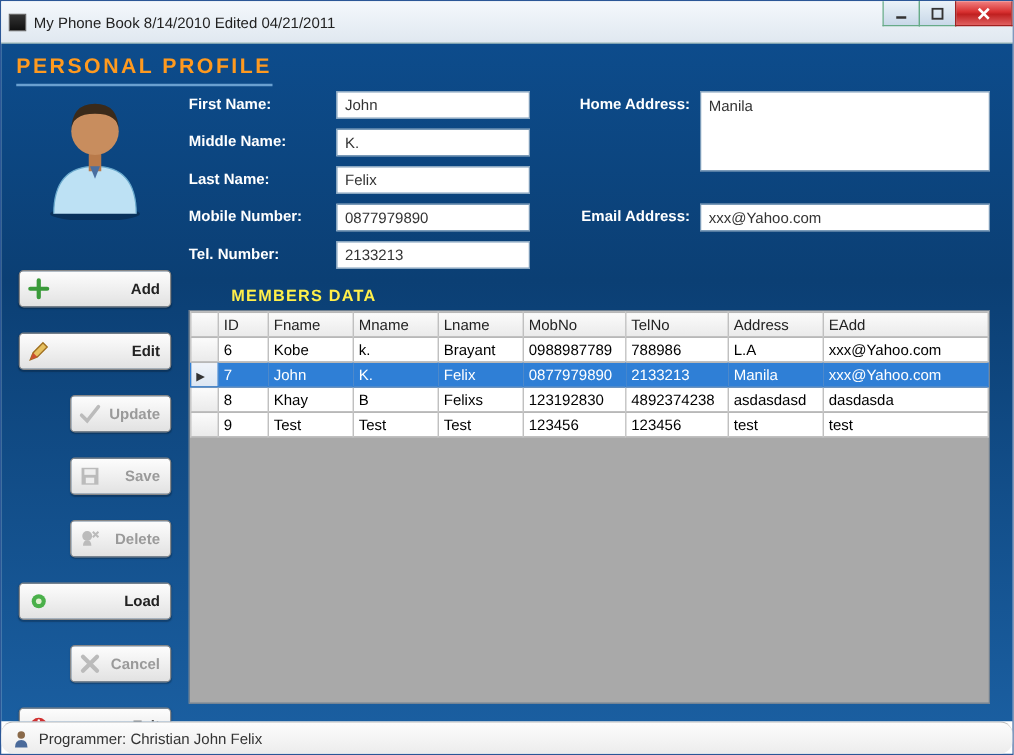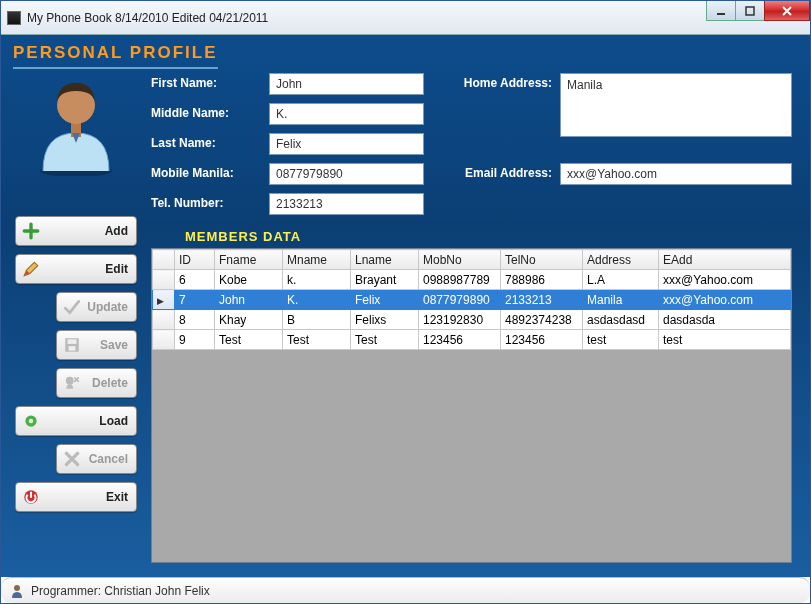--- a/index.html
+++ b/index.html
@@ -116,21 +116,21 @@
     display: flex;
     flex-direction: column;
     align-items: stretch;
   }
   .avatar {
     width: 90px; height: 105px;
     margin: 26px auto 40px auto;
     position: relative;
   }
   .avatar svg { width: 100%; height: 100%; }
-  .btnlist { display:flex; flex-direction:column; gap:8px; padding: 0 4px;}
+  .btnlist { display:flex; flex-direction:column; gap:20px; padding: 0 4px;}
   .action-btn {
     height: 30px;
     background: linear-gradient(#fdfdfd, #e2e2e2);
     border: 1px solid #888;
     border-radius: 4px;
     display: flex;
     align-items: center;
     padding: 0 8px 0 6px;
     box-shadow: 0 1px 1px rgba(0,0,0,.25);
     cursor: default;
@@ -341,21 +341,21 @@
         <textarea class="finput" rows="3" style="grid-row: span 3;">Manila</textarea>
 
         <div class="flabel">Middle Name:</div>
         <input class="finput" value="K." style="">
         <div></div>
 
         <div class="flabel">Last Name:</div>
         <input class="finput" value="Felix" style="">
         <div></div>
 
-        <div class="flabel">Mobile Manila:</div>
+        <div class="flabel">Mobile Number:</div>
         <input class="finput" value="0877979890" style="">
         <div class="flabel" style="text-align:right;">Email Address:</div>
         <input class="finput" value="xxx@Yahoo.com" style="">
 
         <div class="flabel">Tel. Number:</div>
         <input class="finput" value="2133213" style="">
         <div></div>
           <div></div>
       </div>
 

